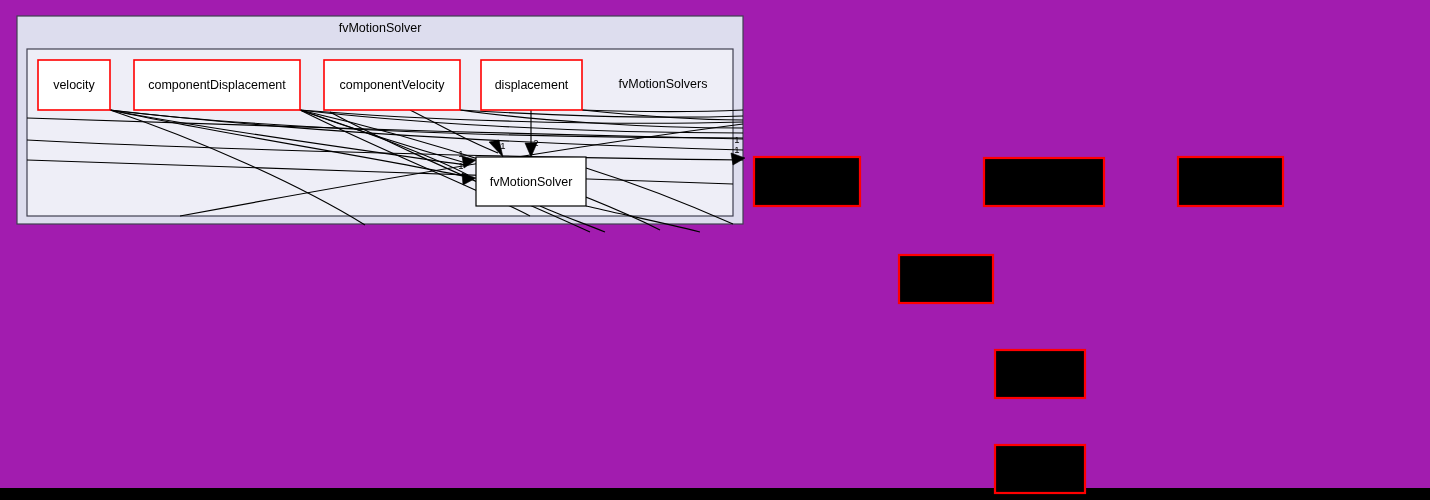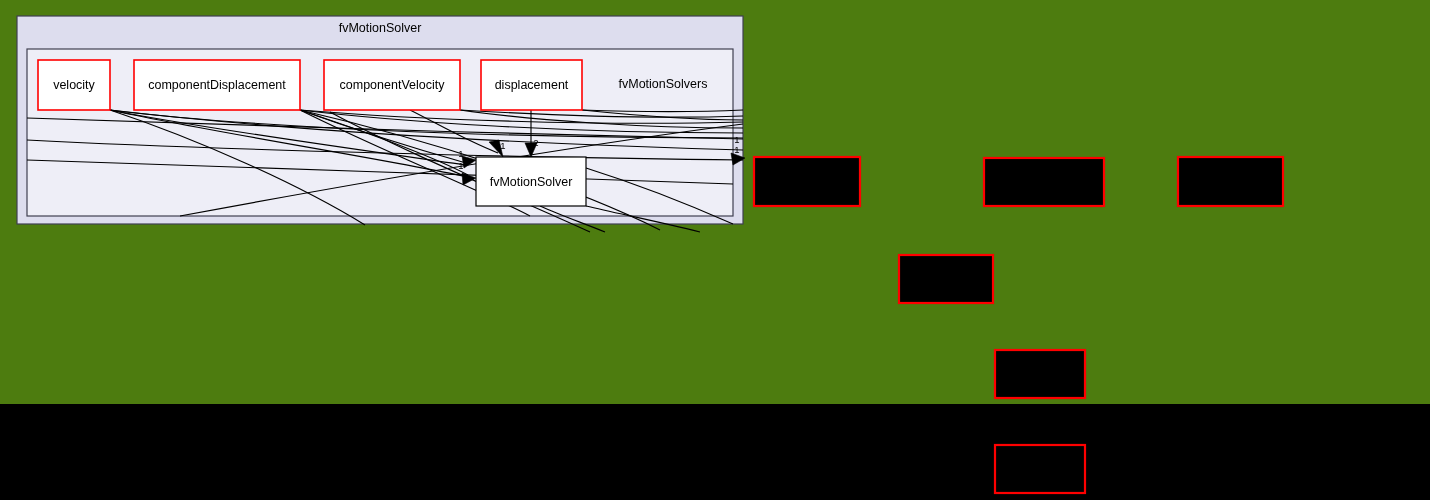--- a/index.html
+++ b/index.html
@@ -9,22 +9,22 @@
   }
   body {
     width: 1430px;
     height: 500px;
     overflow: hidden;
     font-family: "Liberation Sans", sans-serif;
   }
   #graph-root {
     position: relative;
     width: 1430px;
-    height: 404px;
-    background: #4d7c0f;
+    height: 488px;
+    background: #a21caf;
   }
   svg.graph-canvas {
     position: absolute;
     left: 0;
     top: 0;
     width: 1430px;
     height: 500px;
     display: block;
   }
   .cluster-outer-rect {

